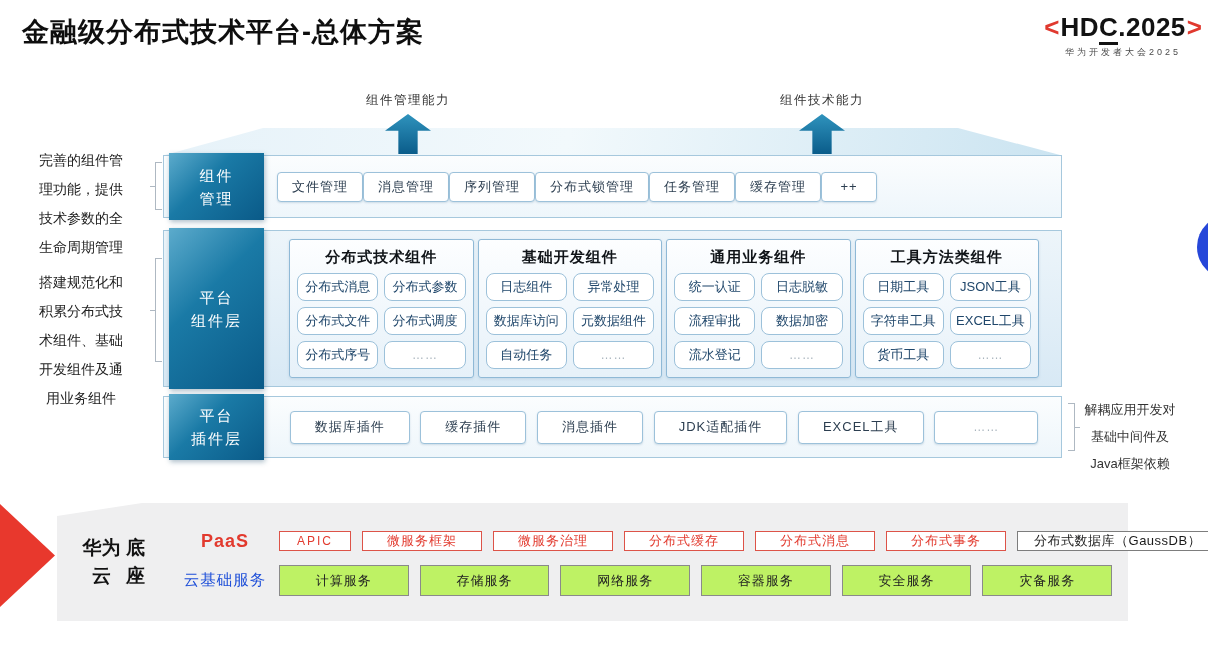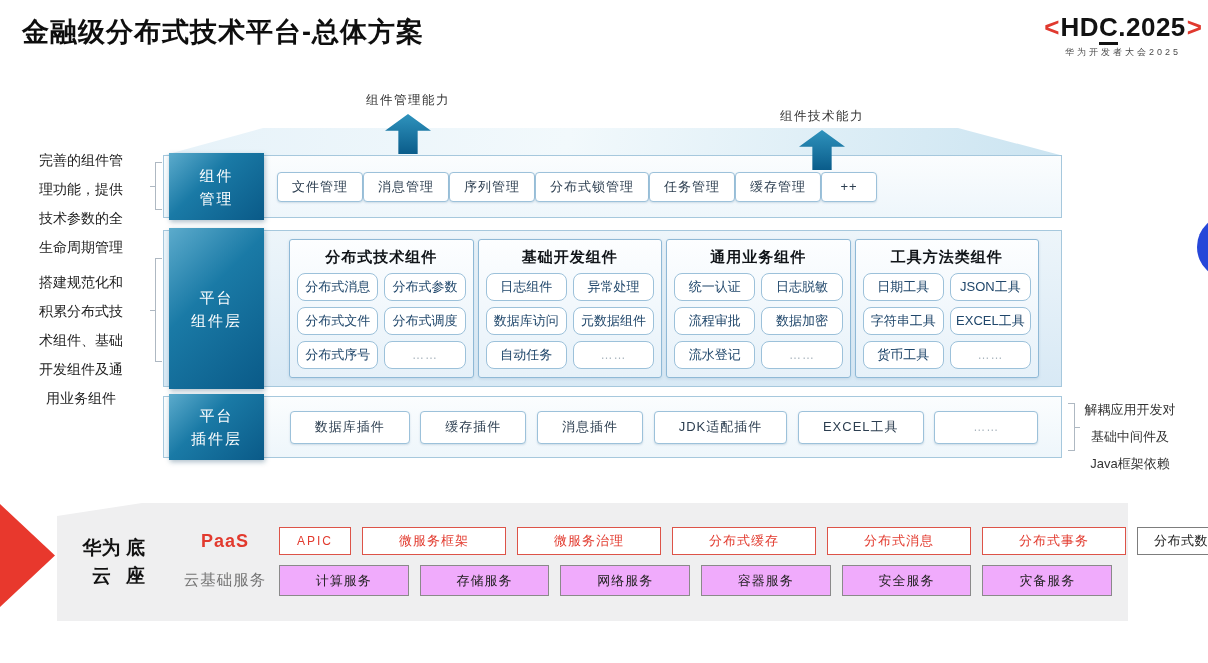--- a/index.html
+++ b/index.html
@@ -11,21 +11,21 @@
   .title { position:absolute; left:22px; top:14px; font-size:27px; font-weight:800; color:#0e0e0e; letter-spacing:1px; }
   .logo { position:absolute; top:12px; right:6px; text-align:center; }
   .logo-row { display:flex; align-items:baseline; justify-content:center; font-weight:800; font-size:26px; line-height:30px; }
   .logo-bracket { color:#e0392f; }
   .logo-text { color:#121212; margin:0 1px; letter-spacing:0.5px; }
   .logo-c { border-bottom:3px solid #121212; }
   .logo-subtitle { font-size:9px; letter-spacing:3px; color:#4a4a4a; margin-top:4px; white-space:nowrap; }
 
   
   .cap { position:absolute; top:92px; width:120px; display:flex; flex-direction:column; align-items:center; gap:5px; z-index:3; }
-  .cap-1 { left:348px; } .cap-2 { left:762px;margin-top:16px; }
+  .cap-1 { left:348px; } .cap-2 { left:762px; }
   .cap-label { font-size:12.5px; color:#333; letter-spacing:1.5px; }
   .arrow-up { width:46px; height:40px; background:linear-gradient(180deg,#2f93bd,#0a5c8a);
               clip-path:polygon(50% 0,100% 42%,71% 42%,71% 100%,29% 100%,29% 42%,0 42%); }
 
   
   .note { position:absolute; color:#222; text-align:center; }
   .note-1 { left:34px; top:146px; width:94px; font-size:14px; line-height:29px; }
   .note-2 { left:34px; top:268px; width:94px; font-size:14px; line-height:29px; }
   .note-right { left:1080px; top:396px; width:100px; font-size:13px; line-height:27px; color:#333; }
 
@@ -76,28 +76,28 @@
   
   .foundation { position:absolute; left:57px; top:503px; width:1071px; height:118px; background:#efeff0; }
   .foundation::before { content:""; position:absolute; left:0; top:0; border-top:13px solid #fff; border-right:85px solid transparent; }
   .f-label { position:absolute; left:24px; top:50%; transform:translateY(-50%); width:68px; text-align:center;
              font-size:19px; font-weight:800; color:#121212; line-height:28px; display:flex; flex-direction:row; }
   .f-row { position:absolute; left:122px; right:16px; display:flex; align-items:center; }
   .f-row-paas { top:24px; height:28px; }
   .f-row-iaas { top:62px; height:31px; }
   .f-row-label { width:92px; flex:0 0 92px; text-align:center; }
   .paas-label { color:#e23a2e; font-weight:800; font-size:18px; letter-spacing:1px; }
-  .iaas-label { color:#737373; font-size:15.5px; letter-spacing:1px; }
+  .iaas-label { color:#1d4ed8; font-size:15.5px; letter-spacing:1px; }
   .f-boxes { flex:1; display:flex; margin-left:8px; justify-content:space-between; gap:11px; }
-  .pbox { height:28px; background:#fff; display:flex; align-items:center; justify-content:center;
+  .pbox { height:20px; background:#fff; display:flex; align-items:center; justify-content:center;
           font-size:13px; white-space:nowrap; }
-  .pbox.red { border:1px solid #dd5348; color:#e23a2e; padding:0 36px; letter-spacing:1px; }
+  .pbox.red { border:1px solid #dd5348; color:#e23a2e; padding:0 24px; letter-spacing:1px; }
   .pbox.apic { padding:0 17px; font-size:12px; letter-spacing:2px; }
   .pbox.neutral { border:1px solid #7d7d7d; color:#1a1a1a; padding:0 16px; letter-spacing:0.5px; }
-  .ibox { height:31px; background:#f0abfc; border:1px solid #8a8a8a; color:#222; flex:1; display:flex;
+  .ibox { height:31px; background:#bef264; border:1px solid #8a8a8a; color:#222; flex:1; display:flex;
           align-items:center; justify-content:center; font-size:13px; letter-spacing:1px; }
 
   
   .red-wedge { position:absolute; left:0; top:504px; width:55px; height:103px; background:#e8382d;
                clip-path:polygon(0 0,100% 50%,0 100%); }
   .side-circle { position:absolute; left:1197px; top:214px; width:68px; height:66px; border-radius:50%; background:#2647d9; }
 </style>
 </head>
 <body>
 

